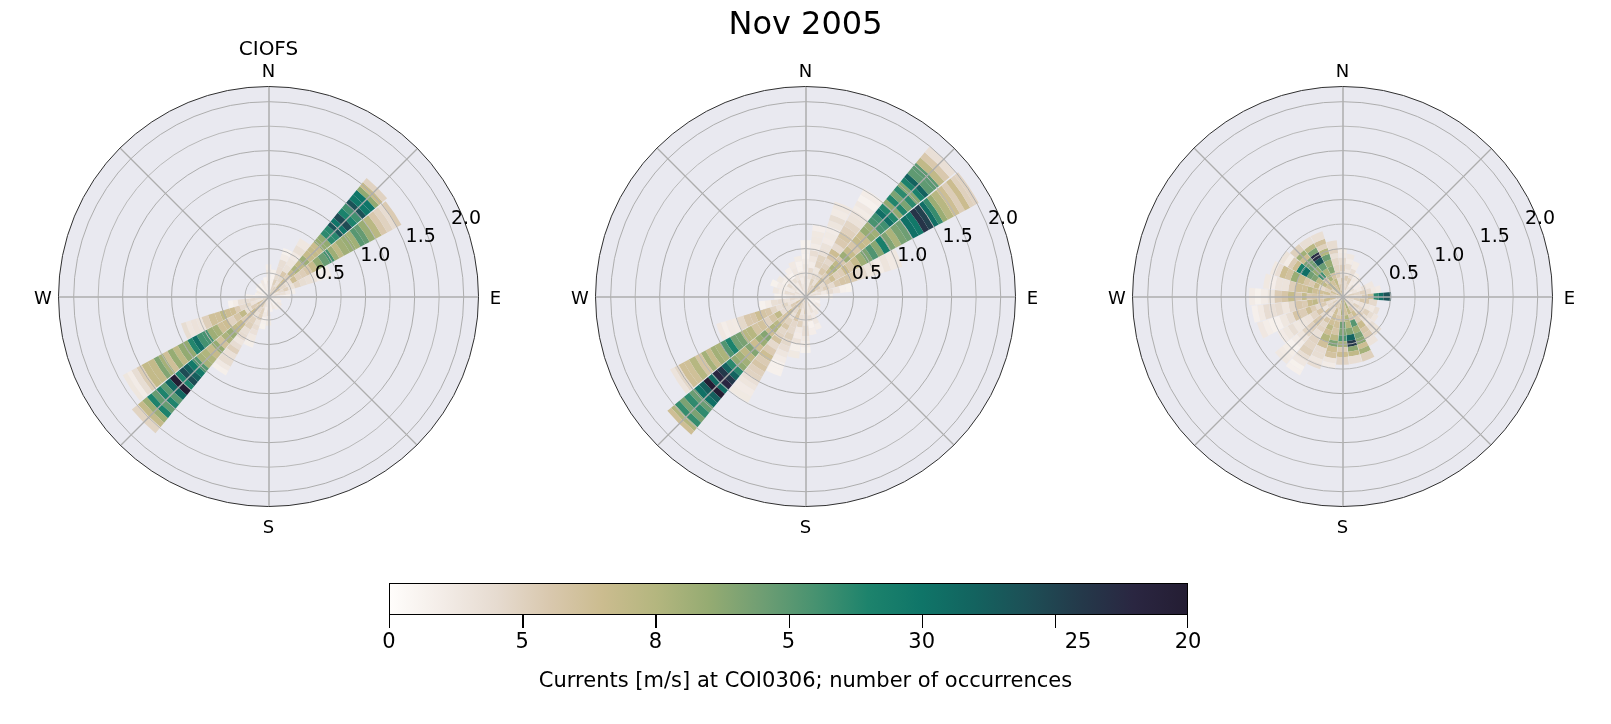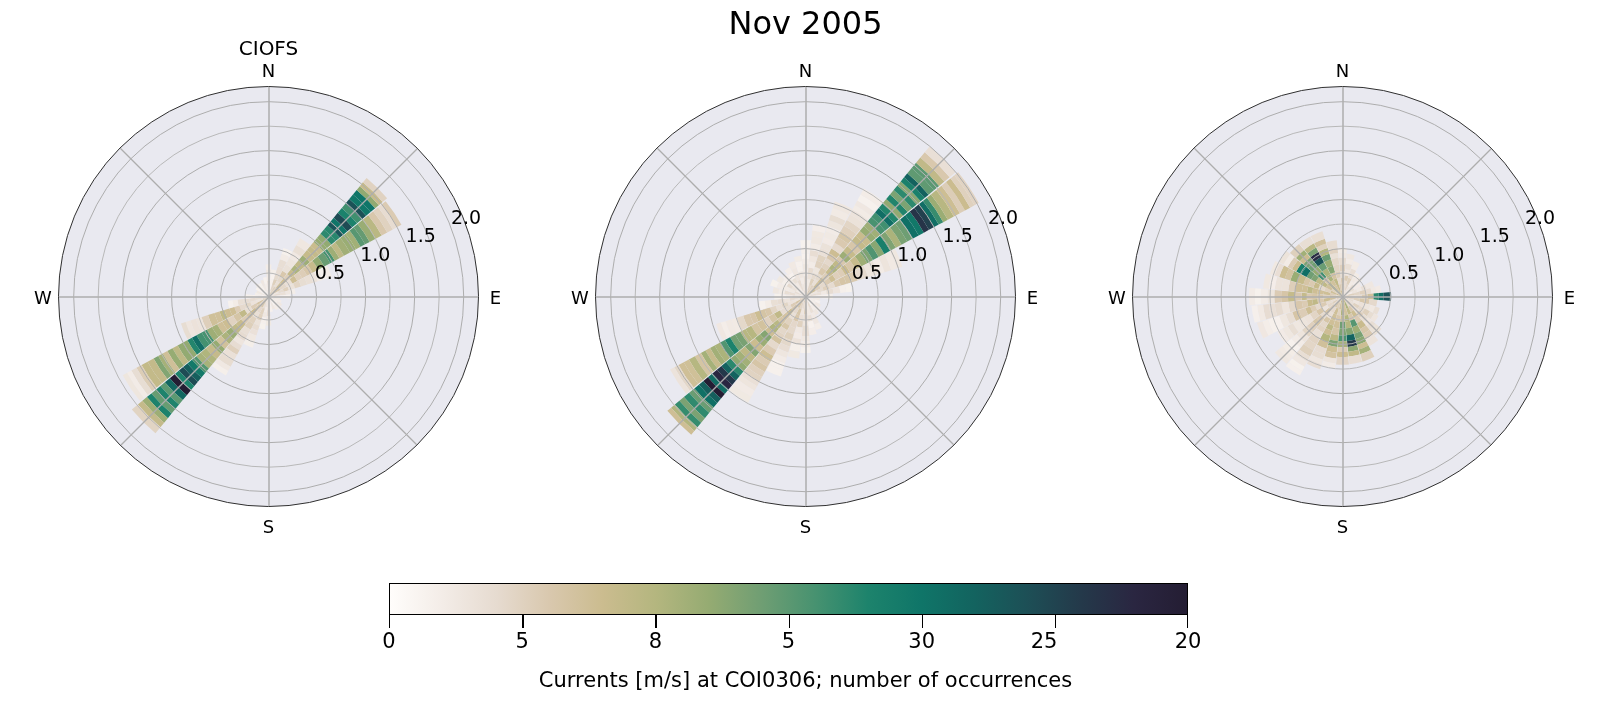--- a/index.html
+++ b/index.html
@@ -1153,17 +1153,17 @@
     <div class="cb-ticklabel" style="left: 0px;">0</div>
     <div class="cb-tick" style="left: 133.167px;"></div>
     <div class="cb-ticklabel" style="left: 133.167px;">5</div>
     <div class="cb-tick" style="left: 266.333px;"></div>
     <div class="cb-ticklabel" style="left: 266.333px;">8</div>
     <div class="cb-tick" style="left: 399.5px;"></div>
     <div class="cb-ticklabel" style="left: 399.5px;">5</div>
     <div class="cb-tick" style="left: 532.667px;"></div>
     <div class="cb-ticklabel" style="left: 532.667px;">30</div>
     <div class="cb-tick" style="left: 665.833px;"></div>
-    <div class="cb-ticklabel" style="left: 655px;">25</div>
+    <div class="cb-ticklabel" style="left: 689px;">25</div>
     <div class="cb-tick" style="left: 797.6px;"></div>
     <div class="cb-ticklabel" style="left: 799px;">20</div>
   </div>
 <div id="cbar-label">Currents [m/s] at COI0306; number of occurrences</div>
 
 </body></html>

